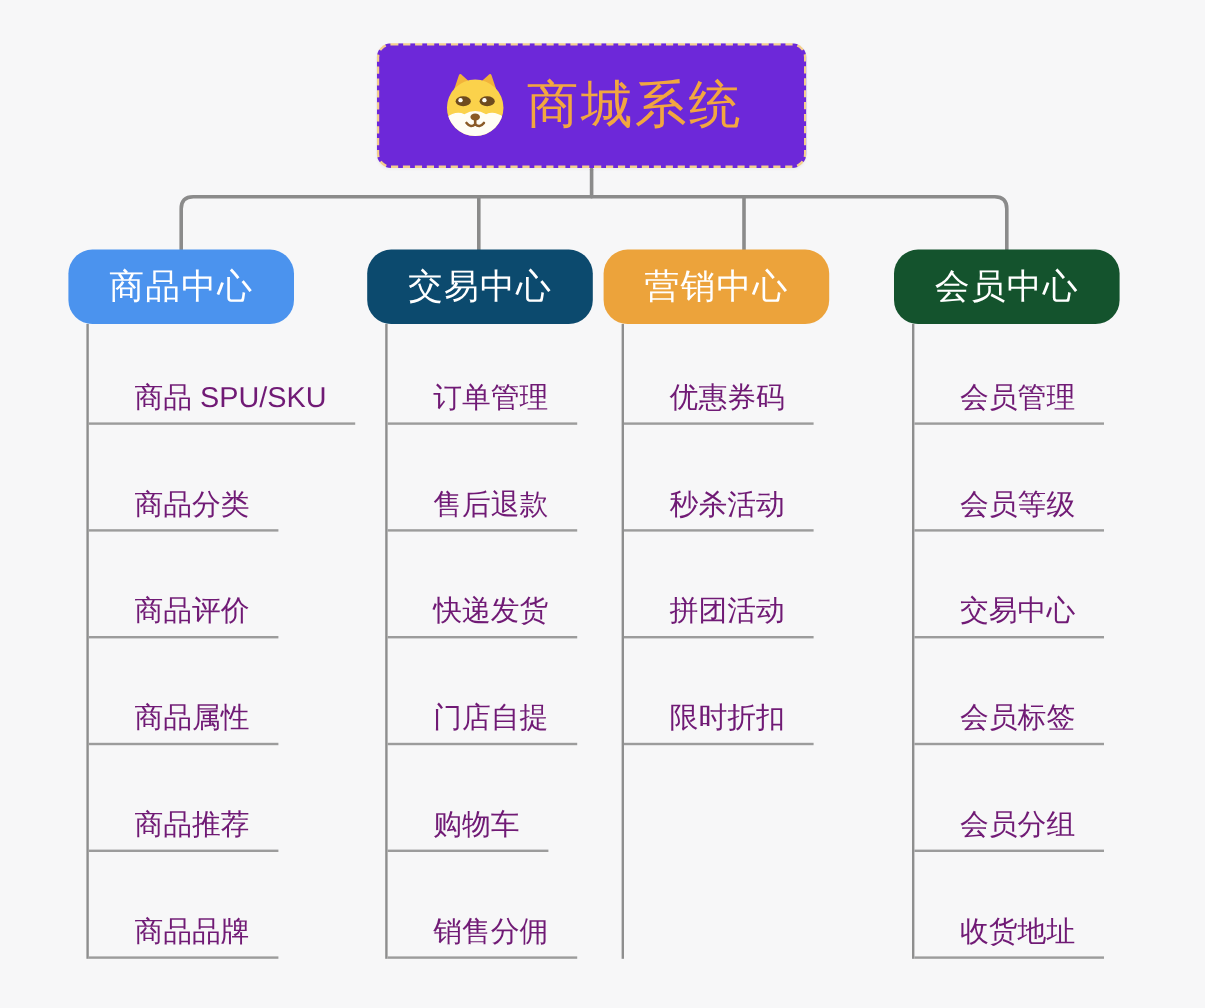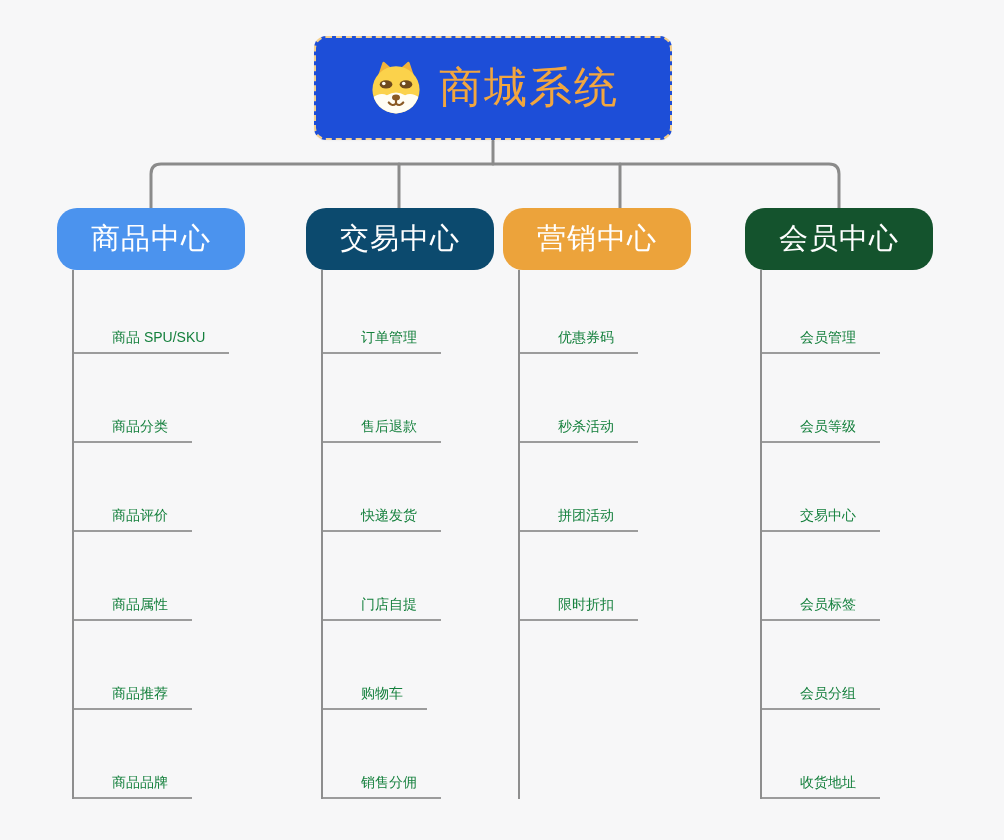--- a/index.html
+++ b/index.html
@@ -6,38 +6,38 @@
   html,body { background:#f7f7f8; }
   .canvas {
     position:relative; width:1004px; height:840px; background:#f7f7f8;
     font-family:"Liberation Sans","DejaVu Sans",sans-serif; overflow:hidden;
   }
   svg.connectors { position:absolute; left:0; top:0; width:1004px; height:840px; }
   svg.connectors path { stroke:#8b8b8b; stroke-width:3; fill:none; stroke-linecap:round; }
 
   .root-node {
     position:absolute; left:314px; top:36px; width:358px; height:104px;
-    background:#1d4ed8; border:2px dashed #f3cf8e; border-radius:12px;
+    background:#6d28d9; border:2px dashed #f3cf8e; border-radius:12px;
     display:flex; align-items:center; justify-content:center; gap:14px;
     box-shadow:0 1px 2px rgba(0,0,0,0.03);
   }
   .root-title { font-size:43px; color:#f2a63f; letter-spacing:2px; white-space:nowrap; }
 
   .branch { position:absolute; top:208px; width:188px; }
   .branch-header {
     height:62px; border-radius:20px; display:flex; align-items:center; justify-content:center;
     color:#ffffff; font-size:29px; letter-spacing:1px; white-space:nowrap;
   }
   .items {
     margin-left:15px; border-left:2px solid #8e8e8e; height:529px;
   }
   .item {
     height:89px; width:fit-content; display:flex; align-items:flex-end;
     border-bottom:2px solid #9c9c9c; padding:0 24px 5px 38px;
-    font-size:14px; color:#15803d; white-space:nowrap;
+    font-size:24px; color:#701a75; white-space:nowrap;
   }
   .item:first-child { height:84px; }
 </style>
 </head>
 <body>
 
 <div class="canvas">
 
   <svg class="connectors" viewBox="0 0 1004 840" xmlns="http://www.w3.org/2000/svg">
     <path d="M493 141 V164"></path>

